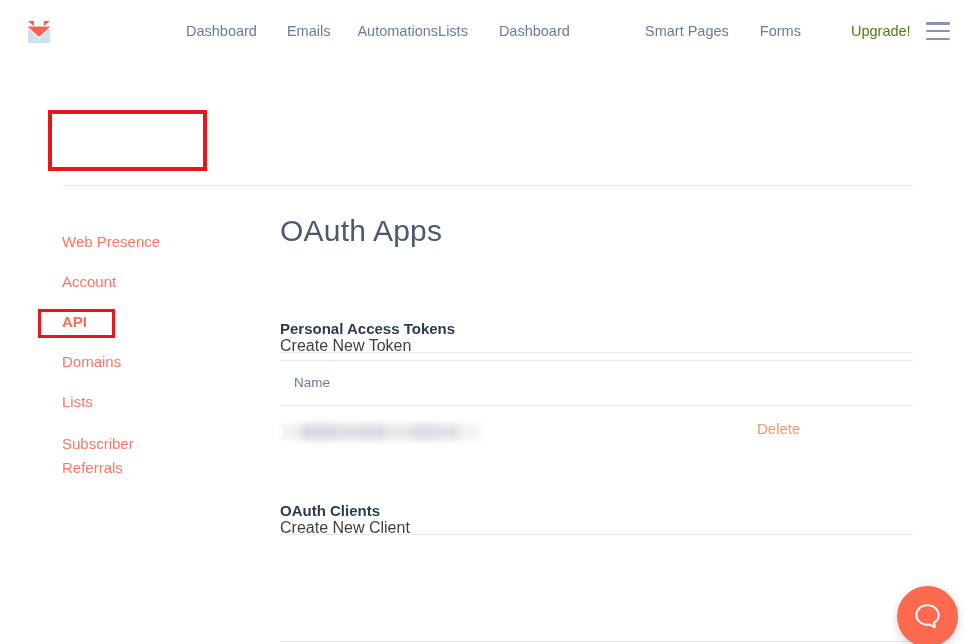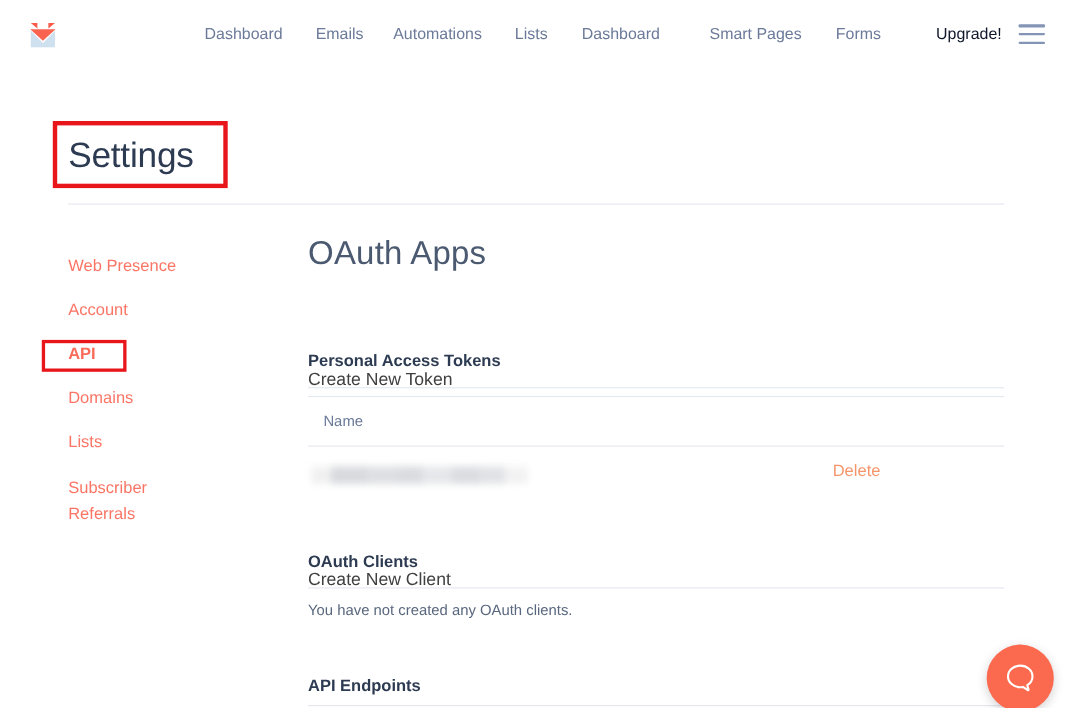--- a/index.html
+++ b/index.html
@@ -49,29 +49,29 @@
   .nav-link {
     color: #6b7a99;
     font-size: 14.5px;
     text-decoration: none;
     white-space: nowrap;
     padding: 0 0;
     cursor: pointer;
   }
   .nav-gap-1 { margin-right: 30px; }
   .nav-gap-2 { margin-right: 27px; }
-  .nav-gap-3 { margin-right: 30px; }
+  .nav-gap-3 { }
   .nav-gap-4 { margin-right: 31px; }
   .nav-gap-5 { margin-right: 31px; }
   .nav-upgrade {
     position: absolute;
     left: 851px; top: 0;
     height: 62px;
     display: flex; align-items: center;
-    color: #0f172a;
+    color: #4d7c0f;
     font-size: 14.5px;
     white-space: nowrap;
     text-decoration: none;
     cursor: pointer;
   }
   .hamburger {
     position: absolute;
     left: 926px; top: 22px;
     width: 24px; height: 18px;
     cursor: pointer;
@@ -262,21 +262,20 @@
 
     <a class="nav-upgrade" href="#">Upgrade!</a>
 
     <div class="hamburger">
       <span></span>
       <span></span>
       <span></span>
     </div>
   </div>
 
-  <div class="settings-title">Settings</div>
   <div class="settings-box"></div>
   <div class="top-divider"></div>
 
   <div class="sidebar">
     <a class="side-item" href="#">Web Presence</a>
     <a class="side-item" href="#">Account</a>
     <a class="side-item api" href="#">API</a>
     <a class="side-item" href="#">Domains</a>
     <a class="side-item" href="#">Lists</a>
     <a class="side-item two-line" href="#">Subscriber
@@ -306,25 +305,21 @@
     <i style="left:154px; width:22px; background:#dfe1e4;"></i>
     <i style="left:176px; width:21px; background:#f2f2f3;"></i>
   </div>
   <a class="row-action" style="left:757px; top:420px;" href="#">Delete</a>
 
   <div class="section-head" style="top:502px;">
     <span class="section-title">OAuth Clients</span>
     <a class="section-action" href="#">Create New Client</a>
   </div>
   <div class="rule" style="top:534px;"></div>
-  <div class="empty-text" style="top:547px;">You have not created any OAuth clients.</div>
-
-  <div class="section-head" style="top:615px;">
-    <span class="section-title">API Endpoints</span>
-  </div>
+
   <div class="rule" style="top:641px;"></div>
 
   <div class="beacon">
     <svg width="29" height="29" viewBox="0 0 24 24" fill="none">
       <path d="M12 2.6c-5.1 0-9.2 3.6-9.2 8.1 0 4.5 4.1 8.1 9.2 8.1 0.7 0 1.4-0.07 2-0.2l3.6 2.3c0.3 0.2 0.7-0.05 0.6-0.4l-0.9-3.2c2.4-1.5 3.9-3.9 3.9-6.6 0-4.5-4.1-8.1-9.2-8.1z" stroke="#ffffff" stroke-width="1.6" fill="none" stroke-linejoin="round"></path>
     </svg>
   </div>
 
 </div>
 

